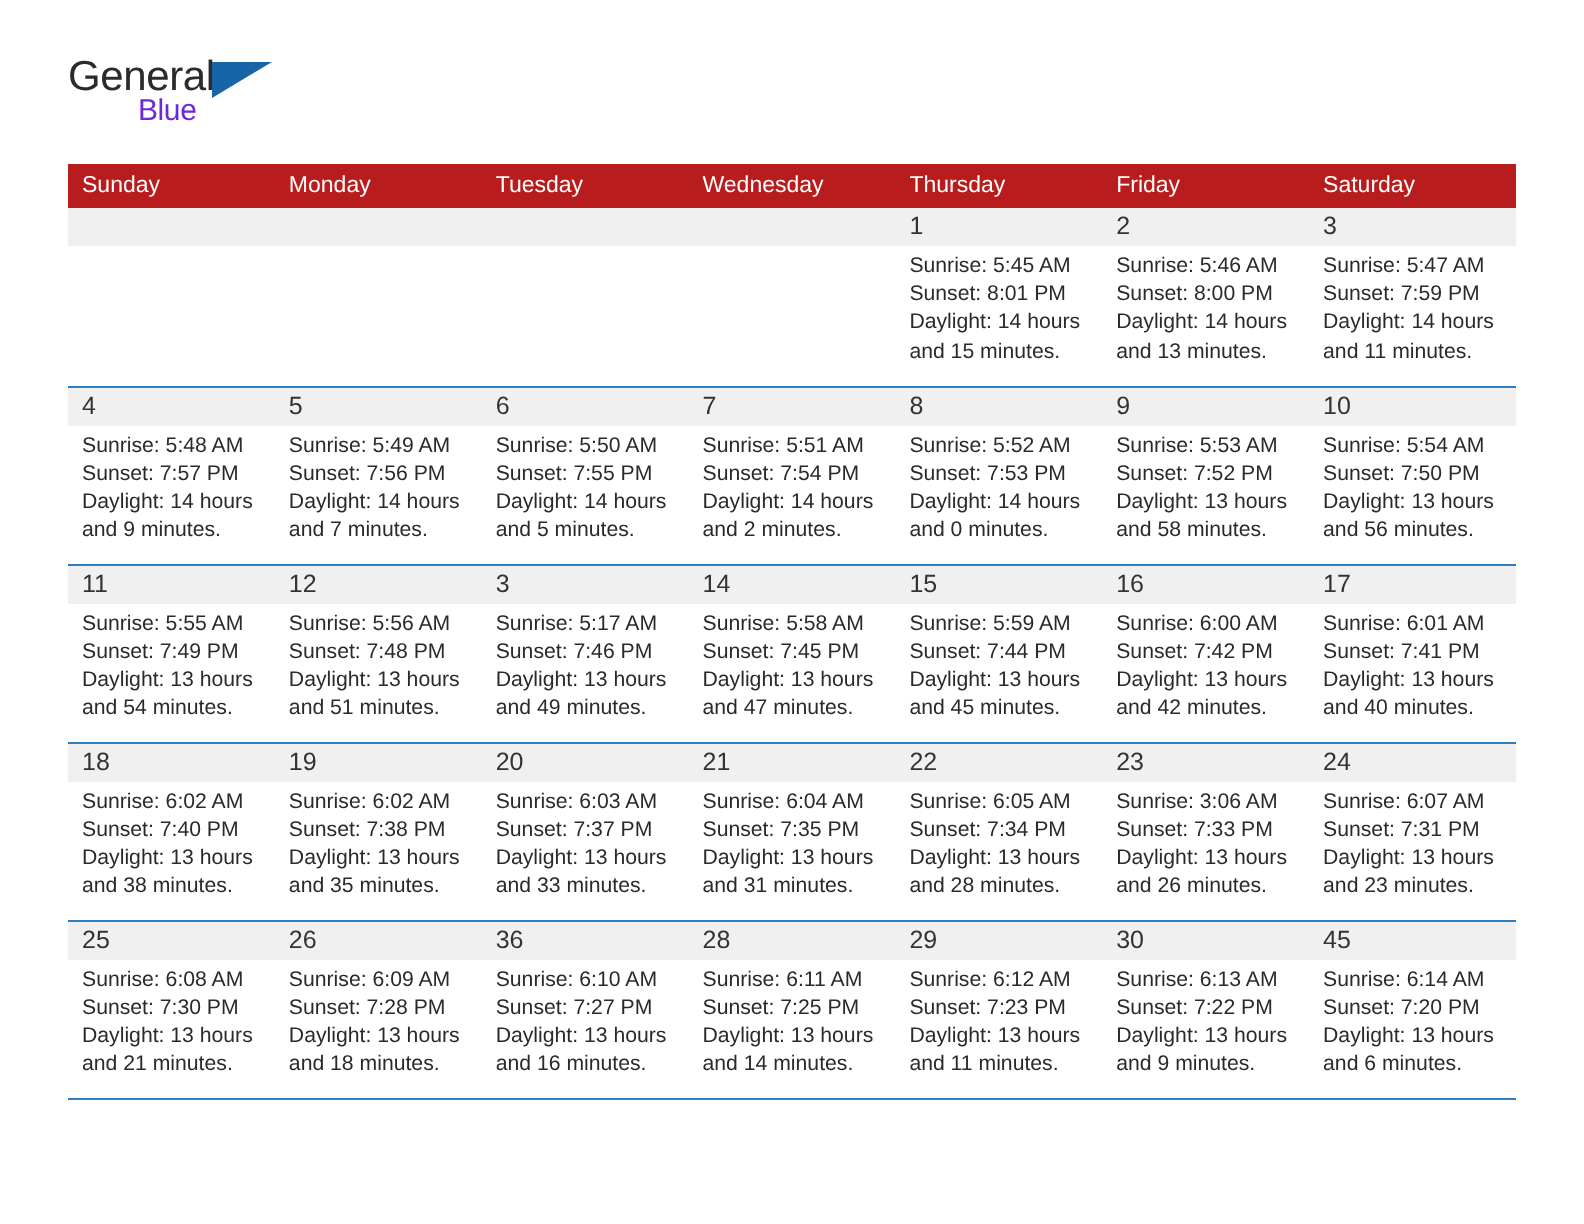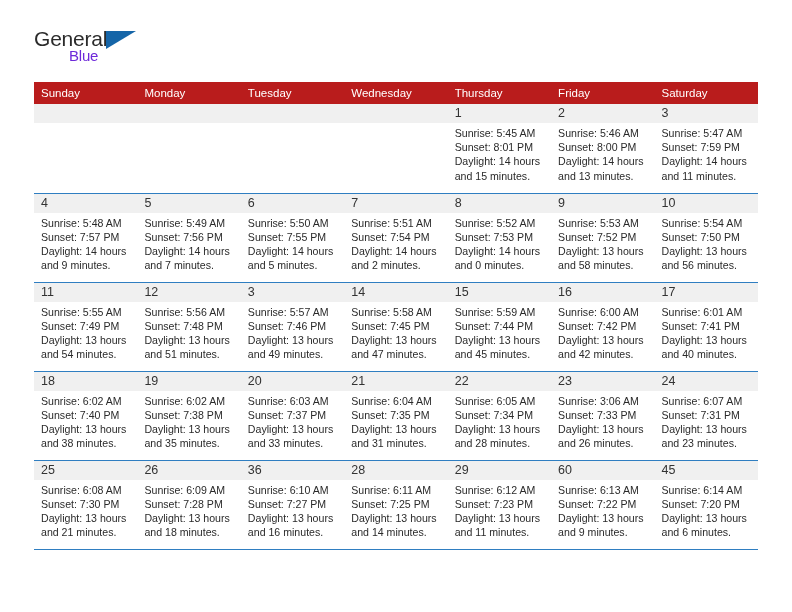--- a/index.html
+++ b/index.html
@@ -292,21 +292,21 @@
             <div class="celltext">
               <div>Sunrise: 5:56 AM</div>
               <div>Sunset: 7:48 PM</div>
               <div>Daylight: 13 hours</div>
               <div>and 51 minutes.</div>
             </div>
           </td>
           <td class="filled">
             <span class="daynum">3</span>
             <div class="celltext">
-              <div>Sunrise: 5:57 AM</div>
+              <div>Sunrise: 5:17 AM</div>
               <div>Sunset: 7:46 PM</div>
               <div>Daylight: 13 hours</div>
               <div>and 49 minutes.</div>
             </div>
           </td>
           <td class="filled">
             <span class="daynum">14</span>
             <div class="celltext">
               <div>Sunrise: 5:58 AM</div>
               <div>Sunset: 7:45 PM</div>
@@ -447,21 +447,21 @@
           <td class="filled">
             <span class="daynum">29</span>
             <div class="celltext">
               <div>Sunrise: 6:12 AM</div>
               <div>Sunset: 7:23 PM</div>
               <div>Daylight: 13 hours</div>
               <div>and 11 minutes.</div>
             </div>
           </td>
           <td class="filled">
-            <span class="daynum">60</span>
+            <span class="daynum">30</span>
             <div class="celltext">
               <div>Sunrise: 6:13 AM</div>
               <div>Sunset: 7:22 PM</div>
               <div>Daylight: 13 hours</div>
               <div>and 9 minutes.</div>
             </div>
           </td>
           <td class="filled">
             <span class="daynum">45</span>
             <div class="celltext">

